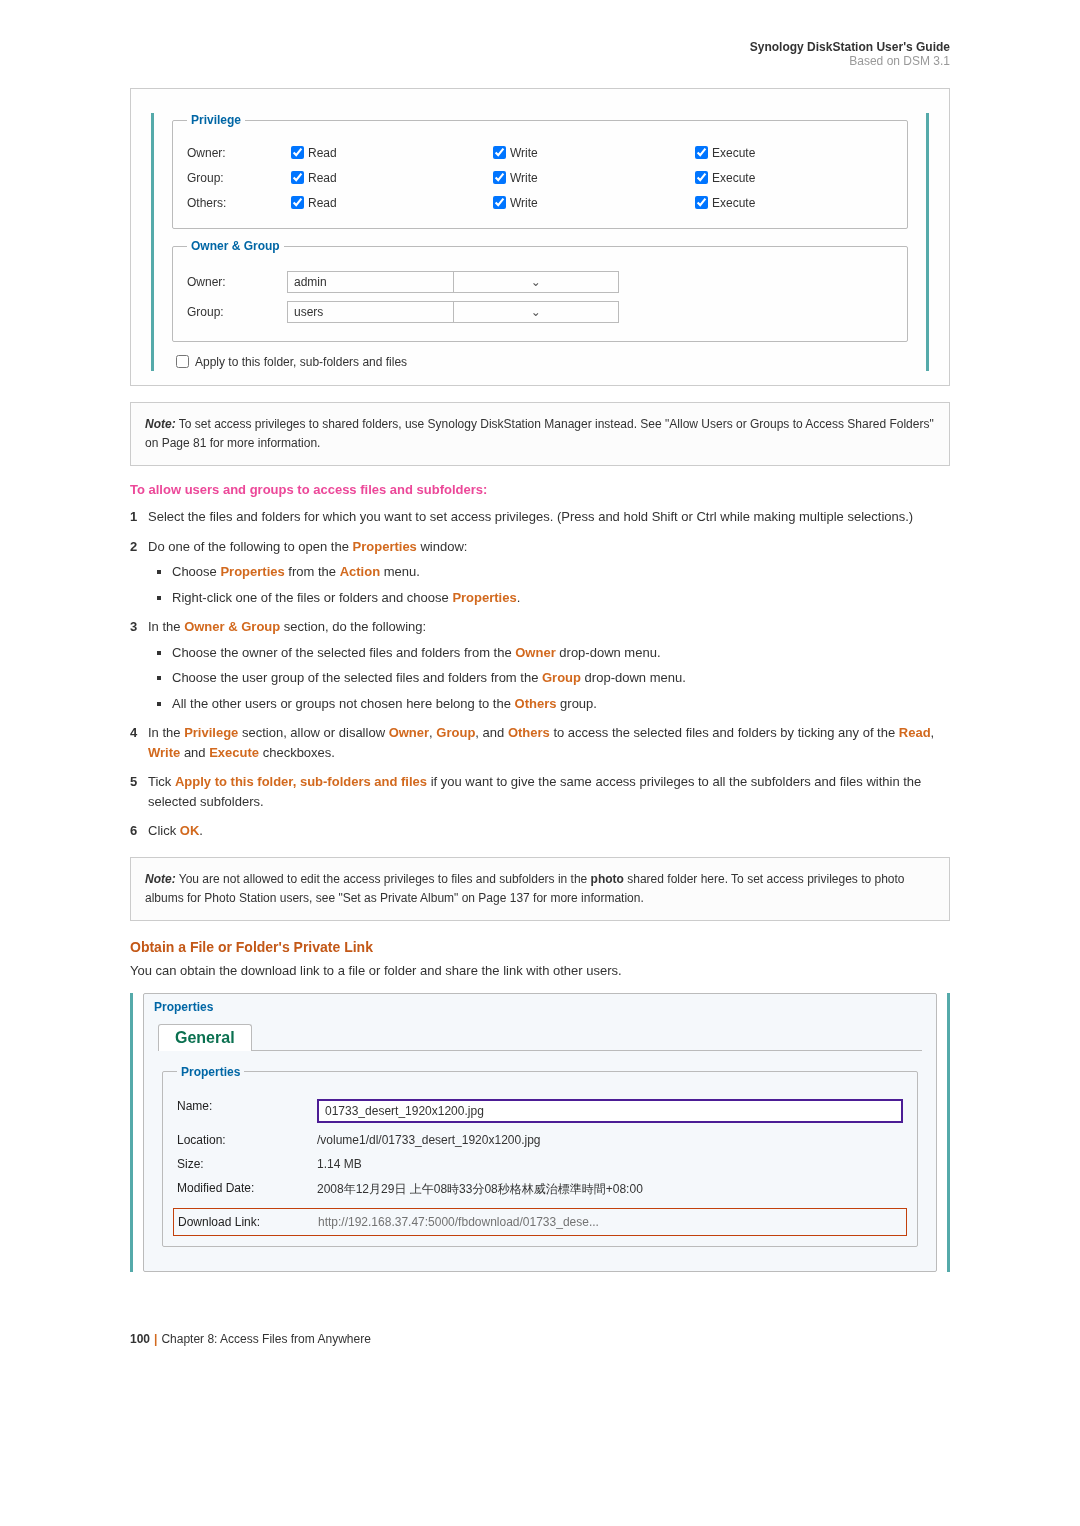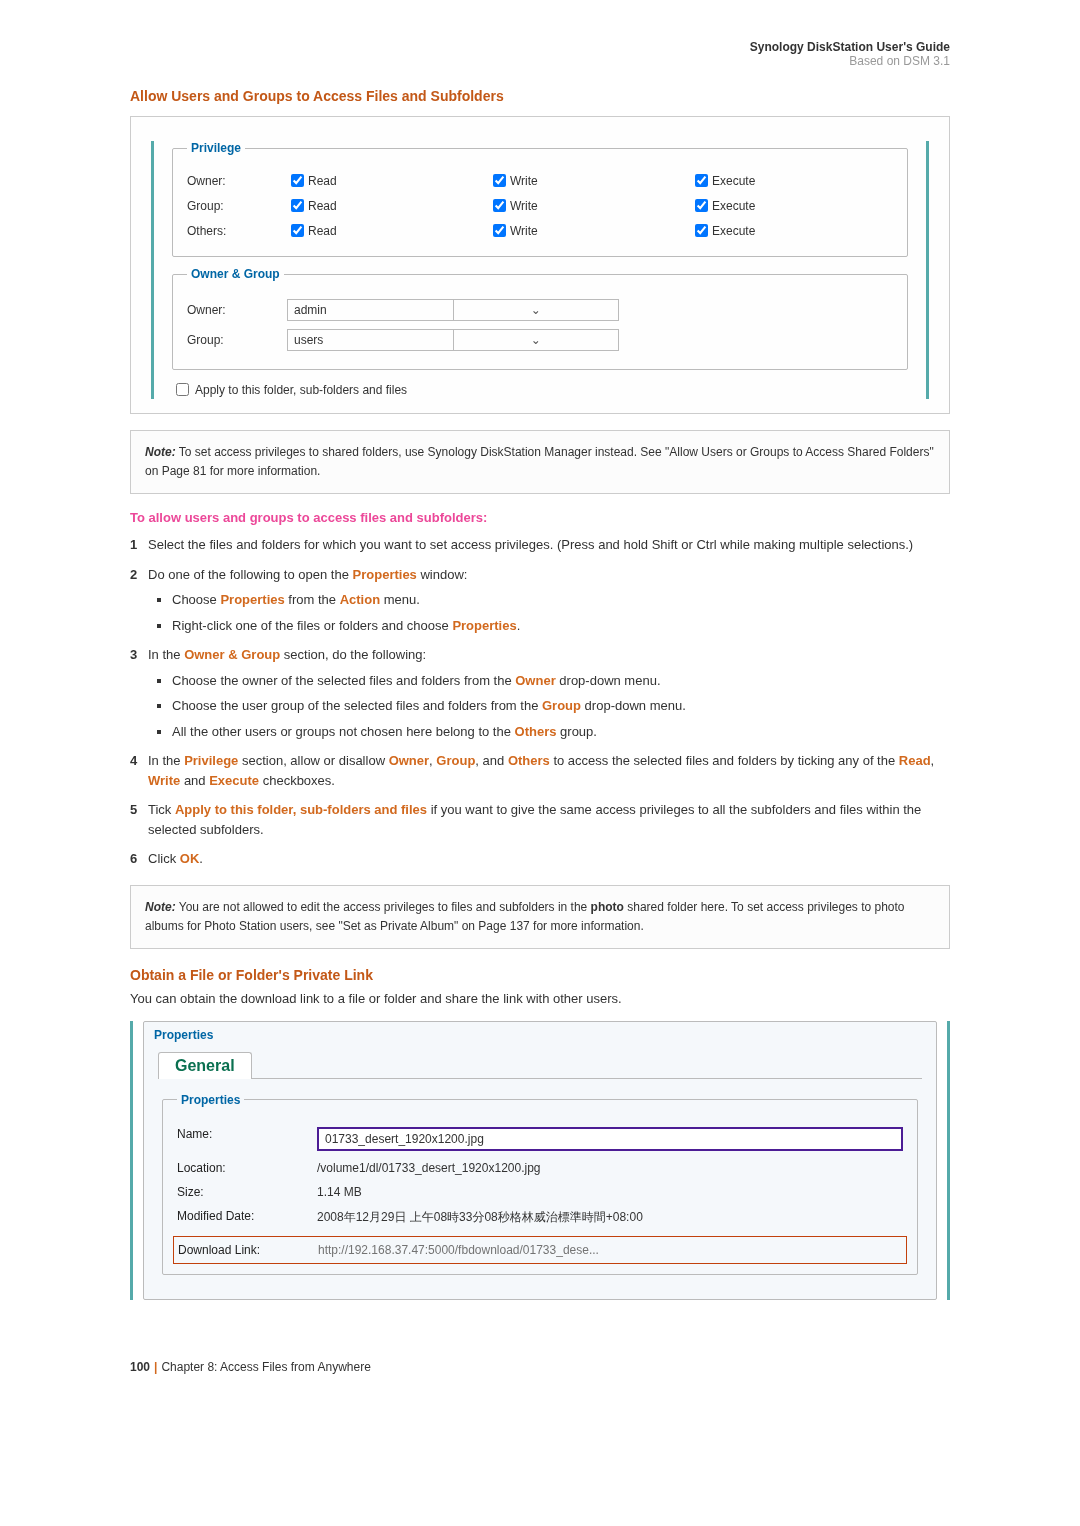--- a/index.html
+++ b/index.html
@@ -53,21 +53,20 @@
 </style>
 </head>
 <body>
 
 <div class="page">
   <div class="hdr">
     <div class="hdr-title">Synology DiskStation User's Guide</div>
     <div class="hdr-sub">Based on DSM 3.1</div>
   </div>
 
-  <h2>Allow Users and Groups to Access Files and Subfolders</h2>
 
   <div class="img-box">
    <div class="img-hdr">
     <fieldset>
       <legend>Privilege</legend>
       <div class="priv-row">
         <span class="lab">Owner:</span>
         <span class="cell">
               <input type="checkbox" checked="" style="">
               <span>Read</span>

